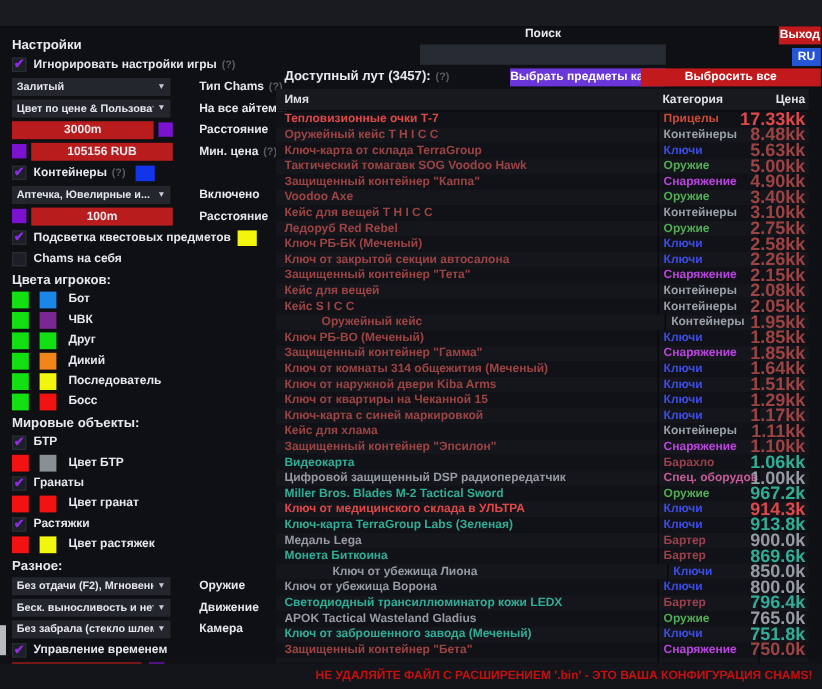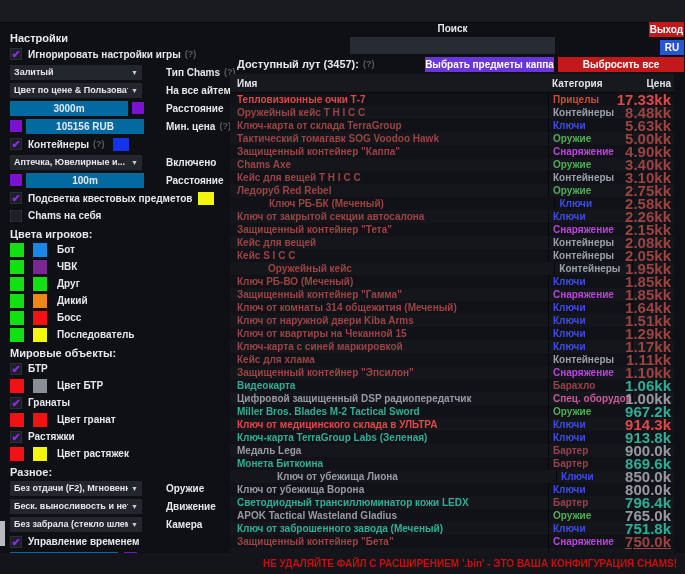--- a/index.html
+++ b/index.html
@@ -20,37 +20,37 @@
   .sect{font-size:11px;font-weight:bold;height:15px;display:flex;align-items:center;margin-top:2px}
   .check{width:12px;height:12px;background:#1c1f25;border:1px solid #2a2e36;box-sizing:border-box;
          display:flex;align-items:center;justify-content:center;flex:0 0 auto}
   .ck{color:#8b2be2;font-size:11px;font-weight:bold;line-height:10px}
   .lbl{font-size:10px;font-weight:bold;margin-left:6px;white-space:nowrap}
   .hint{font-size:9px;color:#575c64;margin-left:4px;font-weight:bold}
   .ctrl-zone{width:146px;display:flex;align-items:center;flex:0 0 auto}
   .dd{width:132px;height:15px;background:#23262d;display:flex;align-items:center;padding:0 4px;box-sizing:border-box}
   .dd .txt{flex:1;font-size:9px;font-weight:bold;white-space:nowrap;overflow:hidden;color:#e6e8ec}
   .caret{font-size:7px;color:#c9cbd4;margin-left:3px}
-  .inp{height:15px;background:#0369a1;display:flex;align-items:center;justify-content:center;
+  .inp{height:15px;background:#b91c1c;display:flex;align-items:center;justify-content:center;
        font-size:10px;font-weight:bold;box-sizing:border-box}
   .sw{width:12px;height:12px;flex:0 0 auto}
   .csw{width:14px;height:14px;flex:0 0 auto}
   .crow .csw + .csw{margin-left:9px}
   .crow .lbl{margin-left:10px}
   .side-label{font-size:10px;font-weight:bold;margin-left:10px;white-space:nowrap}
 
   
   .search-label{position:absolute;left:350px;width:205px;top:23px;text-align:center;font-size:10px;font-weight:bold}
   .search-input{position:absolute;left:350px;top:37px;width:205px;height:17px;background:#272b33;border:0;outline:0;
                 color:#e6e8ec;font-size:10px;box-sizing:border-box;padding:0 4px;font-family:"Liberation Sans",sans-serif}
   .btn{display:flex;align-items:center;justify-content:center;font-size:10px;font-weight:bold;color:#fff;cursor:default}
   .btn-exit{position:absolute;right:1px;top:22px;width:35px;height:15px;background:#c21a1c}
   .btn-ru{position:absolute;right:1px;top:40px;width:24px;height:15px;background:#2456d6}
   .btn-kappa{position:absolute;right:131px;top:57px;width:129px;height:15px;background:#6b36d9}
-  .btn-drop{position:absolute;right:1px;top:57px;width:126px;height:15px;background:#c21a1c}
+  .btn-drop{position:absolute;right:1px;top:57px;width:150px;height:15px;background:#c21a1c}
   .loot-title{position:absolute;left:237px;top:58px;font-size:11px;font-weight:bold;display:flex;align-items:center}
 
   
   .thead{position:absolute;left:230px;top:74px;width:444px;height:19px;background:#17191e;
          display:flex;align-items:center;border-bottom:1px solid #07080a;box-sizing:border-box}
   .tbody{position:absolute;left:230px;top:93px;width:444px;height:460px;overflow:hidden}
   .tr{display:flex;height:13px;align-items:center}
   .tr.alt{background:#15161c}
   .tr:not(.alt){background:#111217}
   .tr.partial{height:5px;overflow:hidden}
@@ -178,27 +178,27 @@
         <span class="csw" style="background: rgb(18, 224, 18);"></span>
         <span class="lbl">Друг</span>
       </div>
       <div class="crow">
         <span class="csw" style="background: rgb(18, 224, 18);"></span>
         <span class="csw" style="background: rgb(240, 133, 25);"></span>
         <span class="lbl">Дикий</span>
       </div>
       <div class="crow">
         <span class="csw" style="background: rgb(18, 224, 18);"></span>
+        <span class="csw" style="background: rgb(242, 245, 12);"></span>
+        <span class="lbl">Последователь</span>
+      </div>
+      <div class="crow">
+        <span class="csw" style="background: rgb(18, 224, 18);"></span>
         <span class="csw" style="background: rgb(242, 18, 18);"></span>
         <span class="lbl">Босс</span>
-      </div>
-      <div class="crow">
-        <span class="csw" style="background: rgb(18, 224, 18);"></span>
-        <span class="csw" style="background: rgb(242, 245, 12);"></span>
-        <span class="lbl">Последователь</span>
       </div>
     </div>
 
   <div class="sect">Мировые объекты:</div>
   <div id="world-items">
       <div class="srow" style="height: 17px;">
         <span class="check">
           <span class="ck">✔</span>
         </span>
         <span class="lbl">БТР</span>
@@ -316,36 +316,36 @@
       <div class="c-name" style="color: rgb(156, 67, 67);">Тактический томагавк SOG Voodoo Hawk</div>
       <div class="c-cat" style="color: rgb(79, 174, 84);">Оружие</div>
       <div class="c-price" style="color: rgb(156, 67, 67);">5.00kk</div>
     </div>
     <div class="tr">
       <div class="c-name" style="color: rgb(156, 67, 67);">Защищенный контейнер "Каппа"</div>
       <div class="c-cat" style="color: rgb(187, 68, 224);">Снаряжение</div>
       <div class="c-price" style="color: rgb(156, 67, 67);">4.90kk</div>
     </div>
     <div class="tr alt">
-      <div class="c-name" style="color: rgb(156, 67, 67);">Chams Axe</div>
+      <div class="c-name" style="color: rgb(156, 67, 67);">Voodoo Axe</div>
       <div class="c-cat" style="color: rgb(79, 174, 84);">Оружие</div>
       <div class="c-price" style="color: rgb(156, 67, 67);">3.40kk</div>
     </div>
     <div class="tr">
       <div class="c-name" style="color: rgb(156, 67, 67);">Кейс для вещей T H I C C</div>
       <div class="c-cat" style="color: rgb(154, 160, 168);">Контейнеры</div>
       <div class="c-price" style="color: rgb(156, 67, 67);">3.10kk</div>
     </div>
     <div class="tr alt">
       <div class="c-name" style="color: rgb(156, 67, 67);">Ледоруб Red Rebel</div>
       <div class="c-cat" style="color: rgb(79, 174, 84);">Оружие</div>
       <div class="c-price" style="color: rgb(156, 67, 67);">2.75kk</div>
     </div>
     <div class="tr">
-      <div class="c-name" style="color: rgb(156, 67, 67); margin-left: 32px;">Ключ РБ-БК (Меченый)</div>
+      <div class="c-name" style="color: rgb(156, 67, 67);">Ключ РБ-БК (Меченый)</div>
       <div class="c-cat" style="color: rgb(60, 76, 232);">Ключи</div>
       <div class="c-price" style="color: rgb(156, 67, 67);">2.58kk</div>
     </div>
     <div class="tr alt">
       <div class="c-name" style="color: rgb(156, 67, 67);">Ключ от закрытой секции автосалона</div>
       <div class="c-cat" style="color: rgb(60, 76, 232);">Ключи</div>
       <div class="c-price" style="color: rgb(156, 67, 67);">2.26kk</div>
     </div>
     <div class="tr">
       <div class="c-name" style="color: rgb(156, 67, 67);">Защищенный контейнер "Тета"</div>
@@ -463,21 +463,21 @@
       <div class="c-price" style="color: rgb(150, 155, 163);">765.0k</div>
     </div>
     <div class="tr alt">
       <div class="c-name" style="color: rgb(47, 174, 151);">Ключ от заброшенного завода (Меченый)</div>
       <div class="c-cat" style="color: rgb(60, 76, 232);">Ключи</div>
       <div class="c-price" style="color: rgb(47, 174, 151);">751.8k</div>
     </div>
     <div class="tr">
       <div class="c-name" style="color: rgb(156, 67, 67);">Защищенный контейнер "Бета"</div>
       <div class="c-cat" style="color: rgb(187, 68, 224);">Снаряжение</div>
-      <div class="c-price" style="color: rgb(156, 67, 67); text-decoration: underline;">750.0k</div>
+      <div class="c-price" style="color: rgb(156, 67, 67);">750.0k</div>
     </div>
     <div class="tr alt partial">
       <div class="c-name" style="color: rgb(150, 155, 163);"></div>
       <div class="c-cat" style="color: rgb(154, 160, 168);"></div>
       <div class="c-price" style="color: rgb(150, 155, 163);"></div>
     </div>
   </div>
 
 <div class="footer">
   <span class="warn">НЕ УДАЛЯЙТЕ ФАЙЛ С РАСШИРЕНИЕМ '.bin' - ЭТО ВАША КОНФИГУРАЦИЯ CHAMS!</span>

